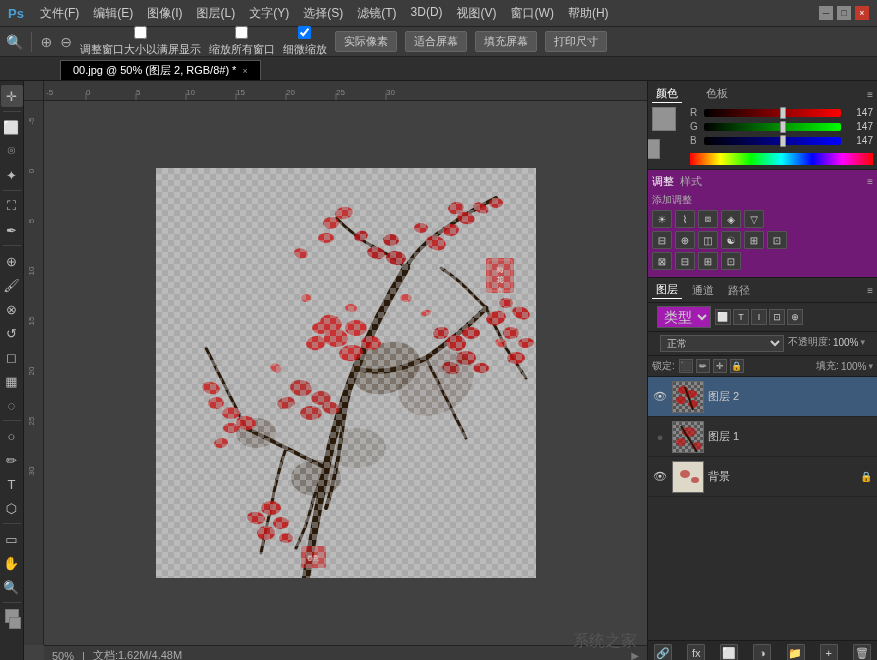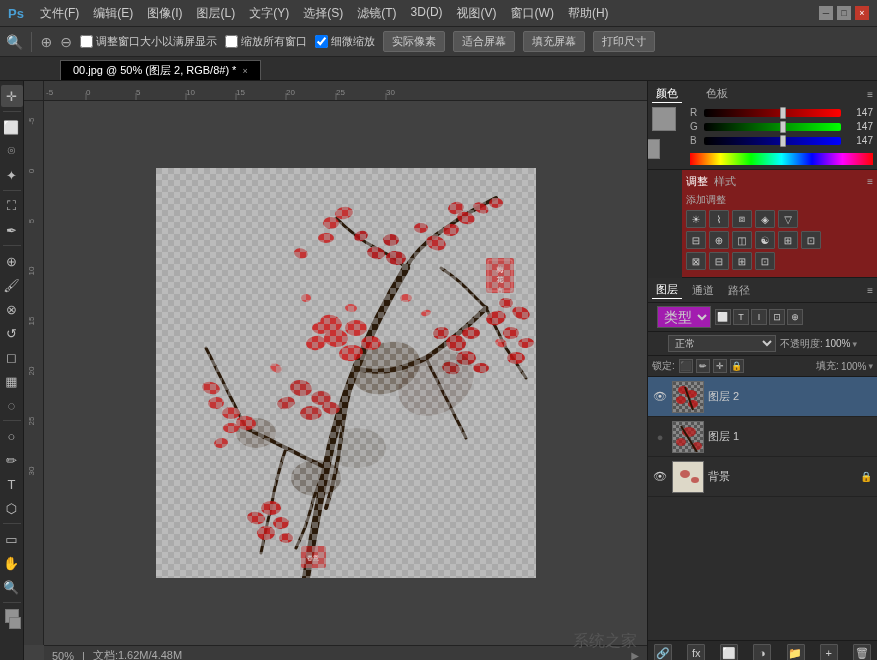--- a/index.html
+++ b/index.html
@@ -15,21 +15,21 @@
     #title-bar .win-btn { width: 14px; height: 14px; border: none; cursor: pointer; font-size: 9px; display: flex; align-items: center; justify-content: center; }
     #title-bar .win-btn.minimize { background: #888; color: #222; }
     #title-bar .win-btn.maximize { background: #888; color: #222; }
     #title-bar .win-btn.close { background: #c0392b; color: #fff; }
 
     
     #options-bar { height: 30px; background: #3a3a3a; display: flex; align-items: center; padding: 0 6px; gap: 8px; border-bottom: 1px solid #222; }
     #options-bar .opt-icon { color: #aaa; font-size: 14px; cursor: pointer; }
     #options-bar .opt-separator { width: 1px; height: 20px; background: #555; }
     #options-bar .opt-btn { background: #555; border: 1px solid #666; color: #ccc; padding: 2px 8px; font-size: 11px; cursor: pointer; border-radius: 2px; }
-    #options-bar .opt-checkbox { display: flex; align-items: center; gap: 3px; font-size: 11px; color: #ccc; cursor: pointer; }
+    #options-bar .opt-checkbox { display: flex; align-items: center; gap: 3px; font-size: 11px; color: #ccc; cursor: pointer; flex-direction: column; }
     #options-bar .opt-checkbox input { cursor: pointer; }
     #options-bar .opt-fit-btn { background: #555; border: 1px solid #666; color: #ccc; padding: 2px 8px; font-size: 11px; cursor: pointer; border-radius: 2px; }
 
     
     #tab-bar { height: 24px; background: #2f2f2f; display: flex; align-items: flex-end; padding-left: 60px; border-bottom: 1px solid #1a1a1a; }
     #tab-bar .tab { height: 20px; background: #3d3d3d; border: 1px solid #555; border-bottom: none; padding: 2px 12px; font-size: 11px; color: #ccc; cursor: pointer; display: flex; align-items: center; gap: 6px; }
     #tab-bar .tab.active { background: #000000; color: #fff; }
     #tab-bar .tab .close-x { font-size: 9px; color: #999; cursor: pointer; }
 
     
@@ -71,39 +71,39 @@
     .color-slider-label { width: 10px; font-size: 10px; color: #aaa; }
     .color-slider-track { flex: 1; height: 8px; border-radius: 2px; position: relative; cursor: pointer; }
     .color-slider-track.r-track { background: linear-gradient(to right, #000, #ff0000); }
     .color-slider-track.g-track { background: linear-gradient(to right, #000, #00ff00); }
     .color-slider-track.b-track { background: linear-gradient(to right, #000, #0000ff); }
     .color-slider-thumb { position: absolute; top: -2px; width: 6px; height: 12px; background: #ccc; border: 1px solid #888; border-radius: 1px; }
     .color-slider-value { width: 28px; text-align: right; font-size: 10px; color: #ccc; }
     .color-spectrum { height: 12px; background: linear-gradient(to right, #ff0000, #ffff00, #00ff00, #00ffff, #0000ff, #ff00ff, #ff0000); margin-top: 4px; cursor: pointer; }
 
     
-    #adj-panel { background: #7f1d1d; border-bottom: 1px solid #1a1a1a; padding: 4px; margin-left: 34px; }
+    #adj-panel { background: #701a75; border-bottom: 1px solid #1a1a1a; padding: 4px; }
     #adj-panel-header { display: flex; justify-content: space-between; align-items: center; margin-bottom: 4px; }
     #adj-panel-header .panel-tabs { display: flex; gap: 6px; }
     #adj-panel-header .panel-tab { font-size: 11px; color: #aaa; cursor: pointer; }
     #adj-panel-header .panel-tab.active { color: #fff; }
     .adj-row { display: flex; align-items: center; gap: 3px; margin-bottom: 3px; }
     .adj-btn { width: 20px; height: 18px; background: #3a3a3a; border: 1px solid #555; display: flex; align-items: center; justify-content: center; cursor: pointer; font-size: 10px; color: #ccc; border-radius: 1px; }
 
     
     #layers-panel { flex: 1; background: #2d2d2d; display: flex; flex-direction: column; overflow: hidden; }
     #layers-panel-header { display: flex; align-items: center; padding: 3px 4px; border-bottom: 1px solid #1a1a1a; gap: 6px; }
     #layers-panel-header .panel-tab { font-size: 11px; color: #aaa; cursor: pointer; padding: 1px 4px; }
     #layers-panel-header .panel-tab.active { color: #fff; border-bottom: 1px solid #fff; }
     #layers-panel-toolbar { padding: 3px 4px; border-bottom: 1px solid #1a1a1a; display: flex; align-items: center; gap: 4px; }
     #layers-panel-toolbar .layer-filter { display: flex; align-items: center; gap: 3px; }
     #layers-panel-toolbar select { background: #a21caf; border: 1px solid #555; color: #ccc; font-size: 14px; padding: 1px 2px; cursor: pointer; }
     #layers-panel-toolbar .filter-icons { display: flex; gap: 2px; }
     #layers-panel-toolbar .filter-icon { width: 16px; height: 16px; background: #3a3a3a; border: 1px solid #555; display: flex; align-items: center; justify-content: center; font-size: 9px; color: #ccc; cursor: pointer; }
-    #layers-blend-row { display: flex; align-items: center; gap: 4px; padding: 3px 20px; border-bottom: 1px solid #1a1a1a; }
+    #layers-blend-row { display: flex; align-items: flex-start; gap: 4px; padding: 3px 12px; border-bottom: 1px solid #1a1a1a; }
     #layers-blend-row select { background: #3a3a3a; border: 1px solid #555; color: #ccc; font-size: 10px; padding: 1px 2px; flex: 1; cursor: pointer; }
     #layers-blend-row .opacity-row { display: flex; align-items: center; gap: 2px; font-size: 10px; color: #aaa; }
     #layers-blend-row .opacity-val { color: #ccc; font-size: 10px; }
     #layers-lock-row { display: flex; align-items: center; gap: 4px; padding: 3px 4px; border-bottom: 1px solid #1a1a1a; font-size: 10px; color: #aaa; }
     #layers-lock-row .lock-icons { display: flex; gap: 3px; }
     #layers-lock-row .lock-icon { width: 14px; height: 14px; background: #3a3a3a; border: 1px solid #555; display: flex; align-items: center; justify-content: center; font-size: 9px; color: #ccc; cursor: pointer; }
     #layers-lock-row .fill-row { margin-left: auto; display: flex; align-items: center; gap: 2px; font-size: 10px; }
     #layers-list { flex: 1; overflow-y: auto; }
     .layer-item { display: flex; align-items: center; height: 40px; padding: 2px 4px; gap: 4px; border-bottom: 1px solid #222; cursor: pointer; }
     .layer-item.active { background: #3d5a7a; }

